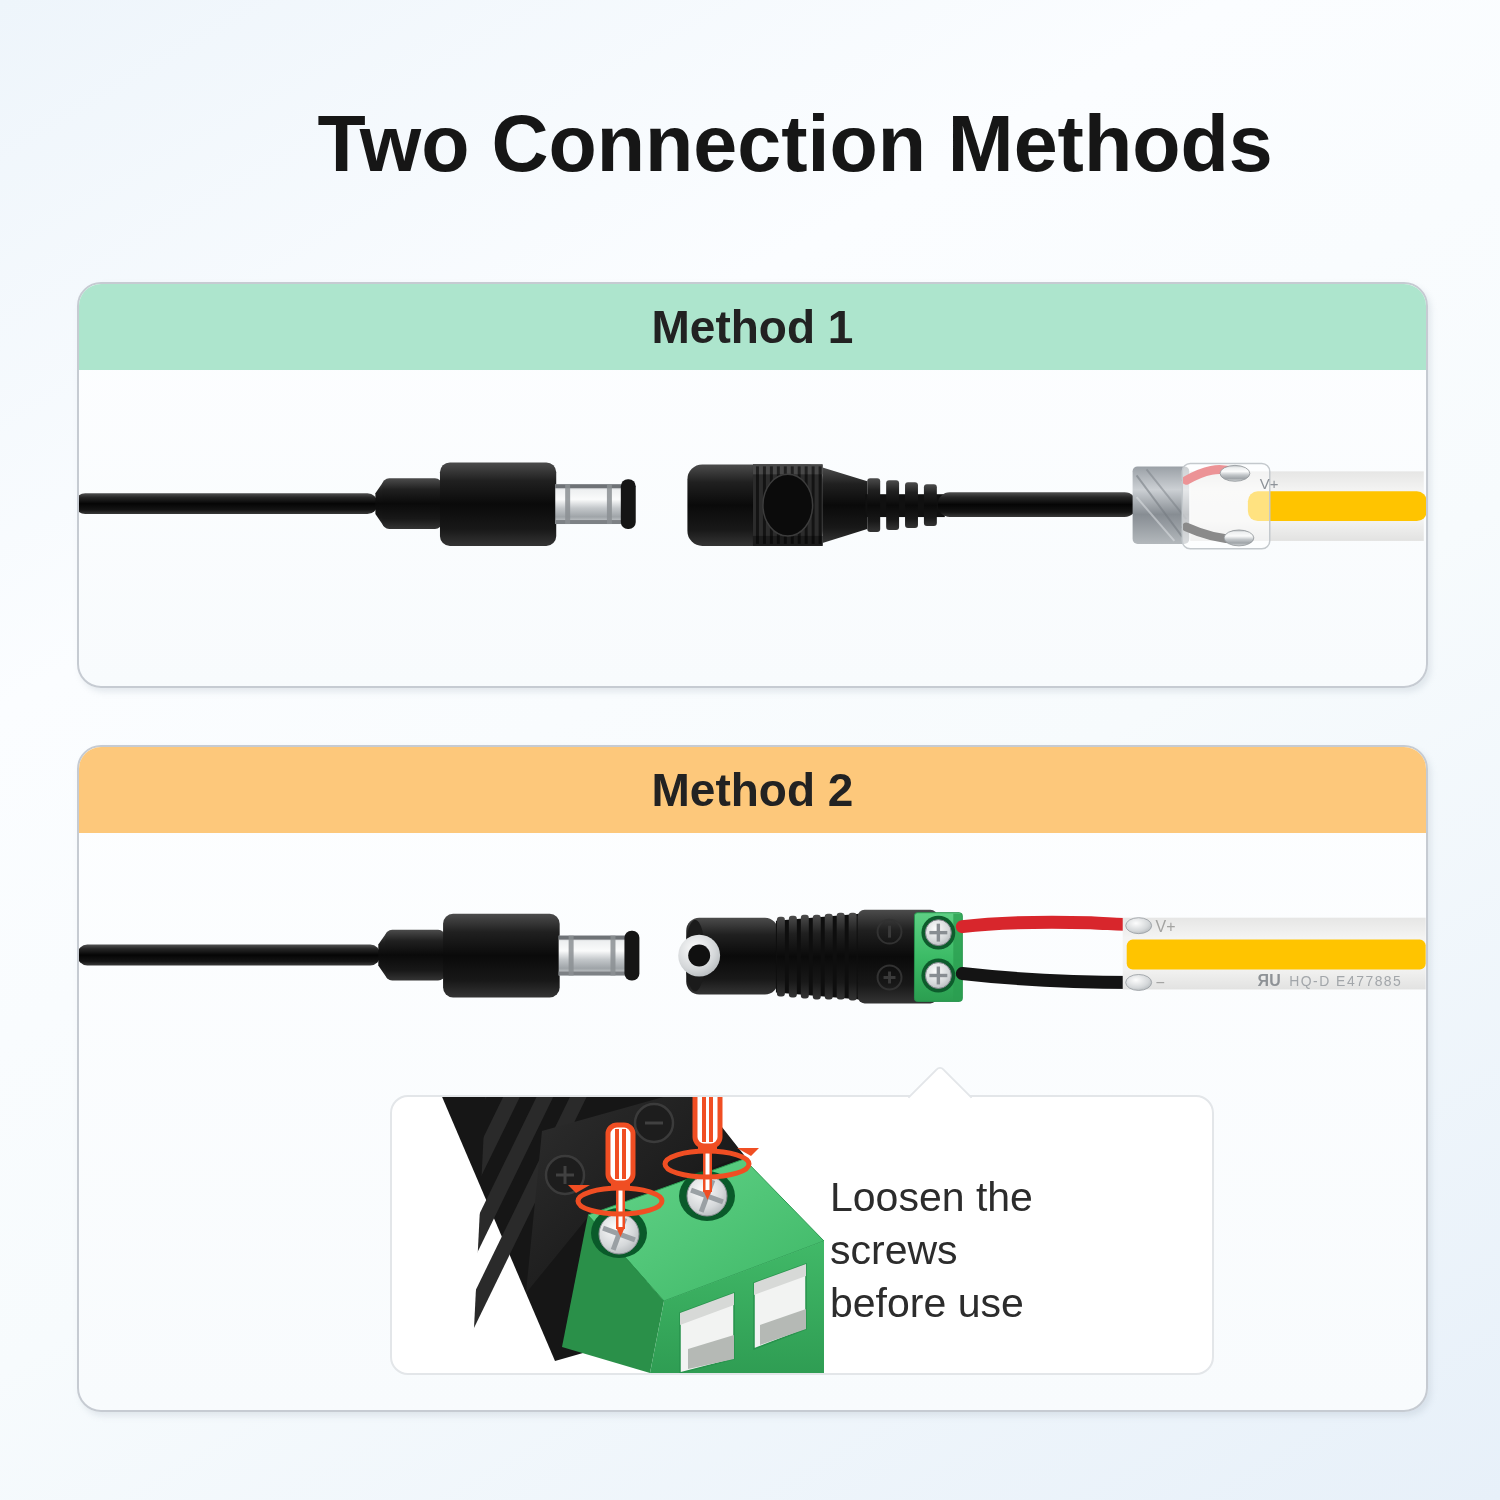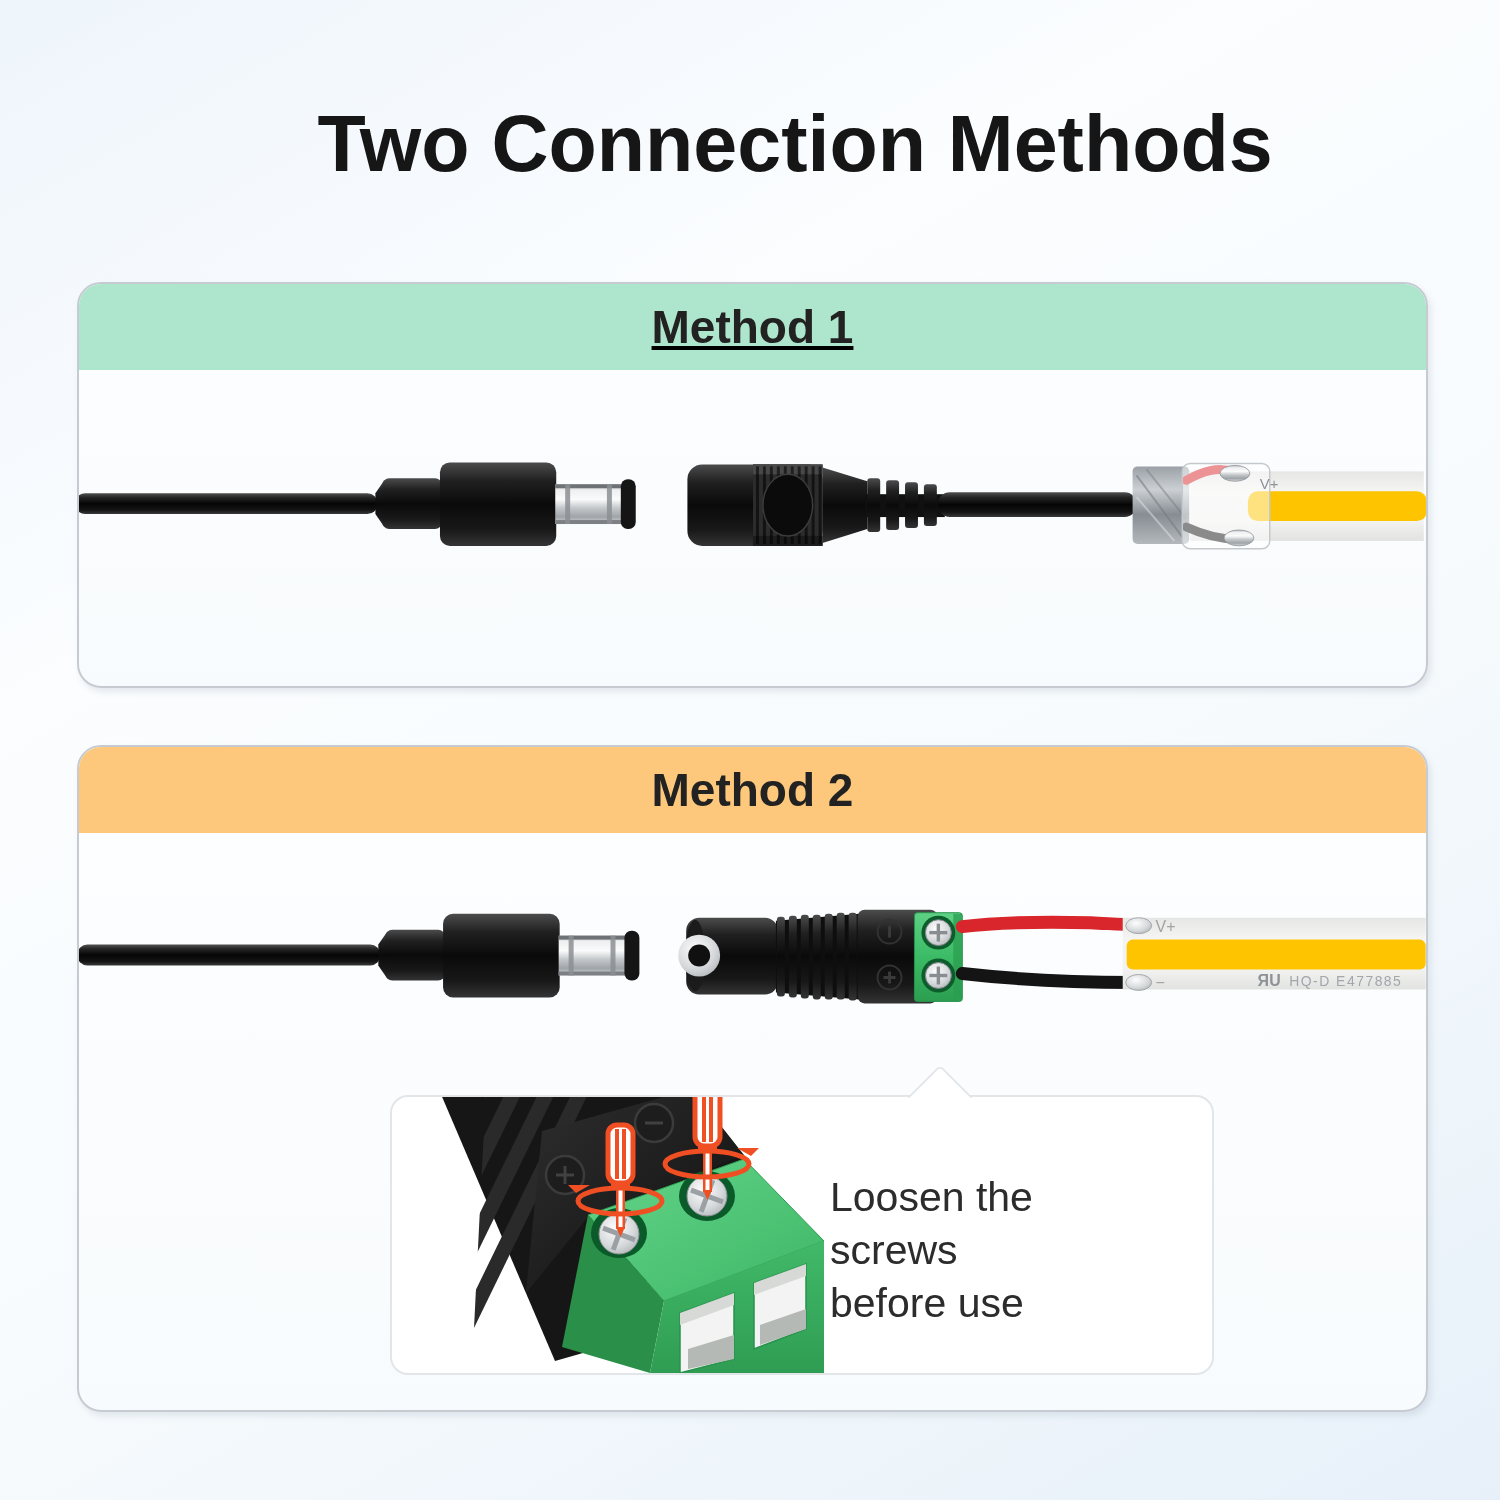--- a/index.html
+++ b/index.html
@@ -12,21 +12,21 @@
     position:absolute;left:0;top:98px;width:1500px;text-align:center;
     font-size:79px;font-weight:bold;letter-spacing:0px;color:var(--title-text,#161616);padding-left:45px;
   }
   .panel{
     position:absolute;left:77px;width:1351px;
     background:linear-gradient(180deg,#fdfeff 0%,#f8fbfd 100%);
     border:2px solid var(--panel-border,#c6cbd2);
     border-radius:24px;box-sizing:border-box;
     box-shadow:3px 4px 6px rgba(150,162,178,.22);
   }
-  .panel-1{top:282px;height:406px;text-decoration:underline;}
+  .panel-1{top:282px;height:406px;}
   .panel-2{top:745px;height:667px;}
   .panel-header{
     height:86px;border-radius:22px 22px 0 0;
     display:flex;align-items:center;justify-content:center;
   }
   .panel-1 .panel-header{background:var(--method1-header,#ade5cd);}
   .panel-2 .panel-header{background:var(--method2-header,#fdc87b);align-items:center;}
   .panel-header span{font-size:46px;font-weight:bold;color:#222;}
   .scene{display:block;position:absolute;left:0;bottom:0;}
   .scene1{width:1347px;height:318px;}

